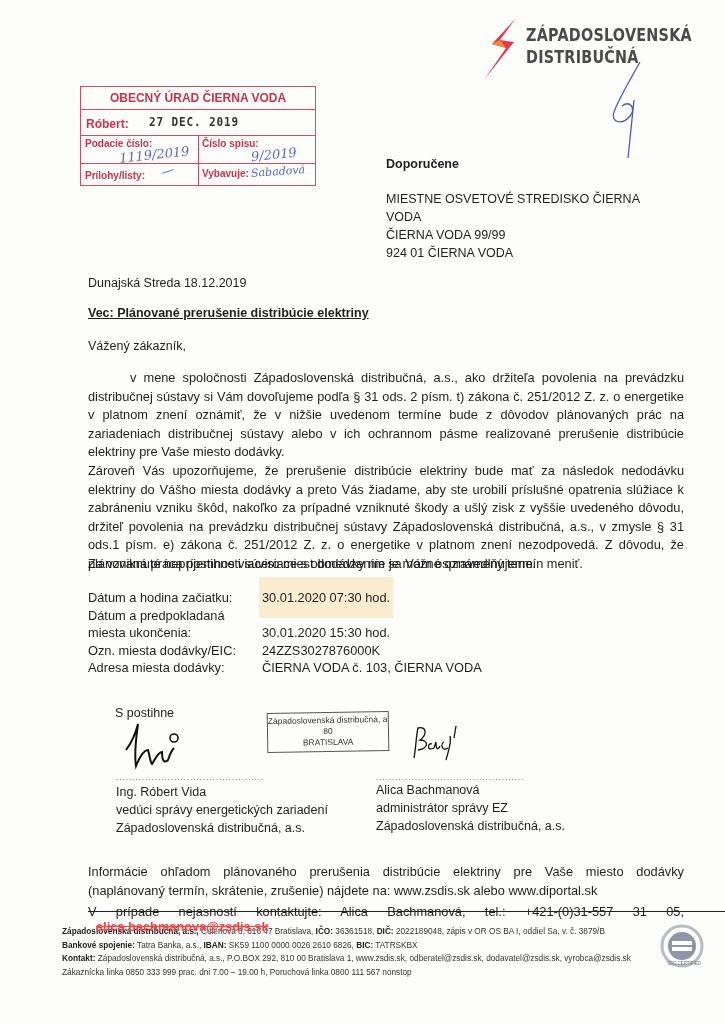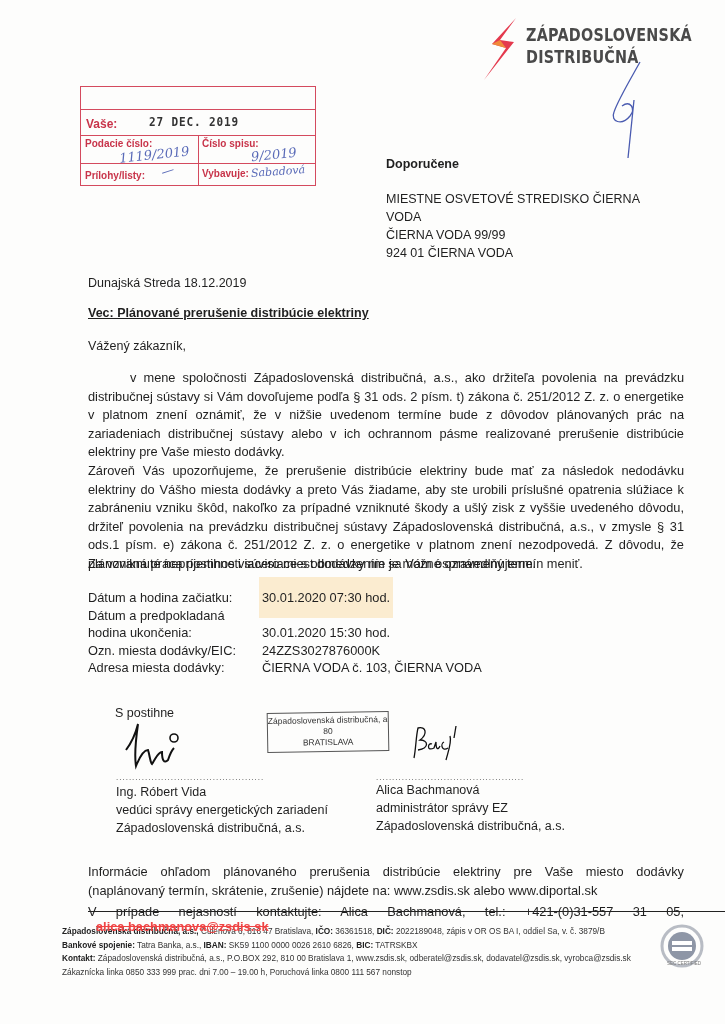--- a/index.html
+++ b/index.html
@@ -36,22 +36,23 @@
   </svg>
   <div class="abs logo-text" style="left:44px; top:6px;">ZÁPADOSLOVENSKÁ</div>
   <div class="abs logo-text" style="left:44px; top:28px;">DISTRIBUČNÁ</div>
 </div>
 
 <svg class="abs" style="left:600px; top:60px;" width="60" height="100" viewBox="0 0 60 100">
   <path d="M40,2 C30,20 18,40 14,52 C10,62 22,66 30,56 C36,48 30,40 22,46 M34,40 C32,60 30,80 28,98" stroke="#4a5bb0" stroke-width="1.3" fill="none"></path>
 </svg>
 
 <div class="abs stamp">
+  <div class="abs" style="left:0; right:0; top:4px; text-align:center; font-weight:bold; font-size:12px;">OBECNÝ ÚRAD ČIERNA VODA</div>
   <div class="row" style="top:22px;"></div>
-  <div class="lbl" style="left:5px; top:30px; font-size:12px;">Vaše:</div>
+  <div class="lbl" style="left:5px; top:30px; font-size:12px;">Róbert:</div>
   <div class="abs" style="left:68px; top:27px; font-family:'DejaVu Sans Mono', monospace; font-size:13px; color:#333; font-weight:bold; letter-spacing:1px; transform:scaleX(0.85); transform-origin:left;">27 DEC. 2019</div>
   <div class="row" style="top:48px;"></div>
   <div class="abs" style="left:117px; top:48px; bottom:0; border-left:1.5px solid #d44a5e;"></div>
   <div class="lbl" style="left:4px; top:51px;">Podacie číslo:</div>
   <div class="hand" style="left:38px; top:60px; font-size:13px; transform:rotate(-6deg);">1119/2019</div>
   <div class="lbl" style="left:121px; top:51px;">Číslo spisu:</div>
   <div class="hand" style="left:170px; top:60px; font-size:13px; transform:rotate(-6deg);">9/2019</div>
   <div class="row" style="top:76px;"></div>
   <div class="lbl" style="left:4px; top:83px;">Prílohy/listy:</div>
   <div class="hand" style="left:80px; top:76px; font-size:13px; transform:rotate(-18deg);">—</div>
@@ -71,21 +72,21 @@
 <div class="abs t" style="left:88px; top:304px; font-weight:bold; text-decoration:underline;">Vec: Plánované prerušenie distribúcie elektriny</div>
 <div class="abs t" style="left:88px; top:337px;">Vážený zákazník,</div>
 
 <div class="abs para" style="top:369px; text-indent:42px;">v mene spoločnosti Západoslovenská distribučná, a.s., ako držiteľa povolenia na prevádzku distribučnej sústavy si Vám dovoľujeme podľa § 31 ods. 2 písm. t) zákona č. 251/2012 Z. z. o energetike v platnom znení oznámiť, že v  nižšie uvedenom termíne bude z dôvodov plánovaných prác na zariadeniach distribučnej sústavy alebo v ich ochrannom pásme realizované prerušenie distribúcie elektriny pre Vaše miesto dodávky.</div>
 <div class="abs para" style="top:462px;">Zároveň Vás upozorňujeme, že  prerušenie  distribúcie elektriny bude mať za následok nedodávku elektriny do Vášho miesta dodávky a preto Vás žiadame, aby ste urobili príslušné opatrenia slúžiace k  zabráneniu vzniku škôd, nakoľko za prípadné vzniknuté škody a ušlý zisk z vyššie uvedeného dôvodu, držiteľ povolenia na prevádzku distribučnej sústavy Západoslovenská distribučná, a.s., v zmysle § 31 ods.1 písm. e)  zákona č. 251/2012 Z. z. o energetike v platnom znení nezodpovedá. Z dôvodu, že plánovaná práca postihne viacero miest dodávky nie je možné oznámený termín meniť.</div>
 <div class="abs para" style="top:555px;">Za vzniknuté nepríjemnosti súvisiace s obmedzením sa Vám ospravedlňujeme.</div>
 
 <div class="abs info-l" style="top:589px;">
   <div>Dátum a hodina začiatku:</div>
   <div>Dátum a predpokladaná</div>
-  <div>hodina ukončenia:</div>
+  <div>miesta ukončenia:</div>
   <div>Ozn. miesta dodávky/EIC:</div>
   <div>Adresa miesta dodávky:</div>
 </div>
 <div class="abs info-r" style="top:589px;">
   <div><span class="hl">30.01.2020 07:30 hod.</span></div>
   <div>&nbsp;</div>
   <div>30.01.2020 15:30 hod.</div>
   <div>24ZZS3027876000K</div>
   <div>ČIERNA VODA č. 103, ČIERNA VODA</div>
 </div>

